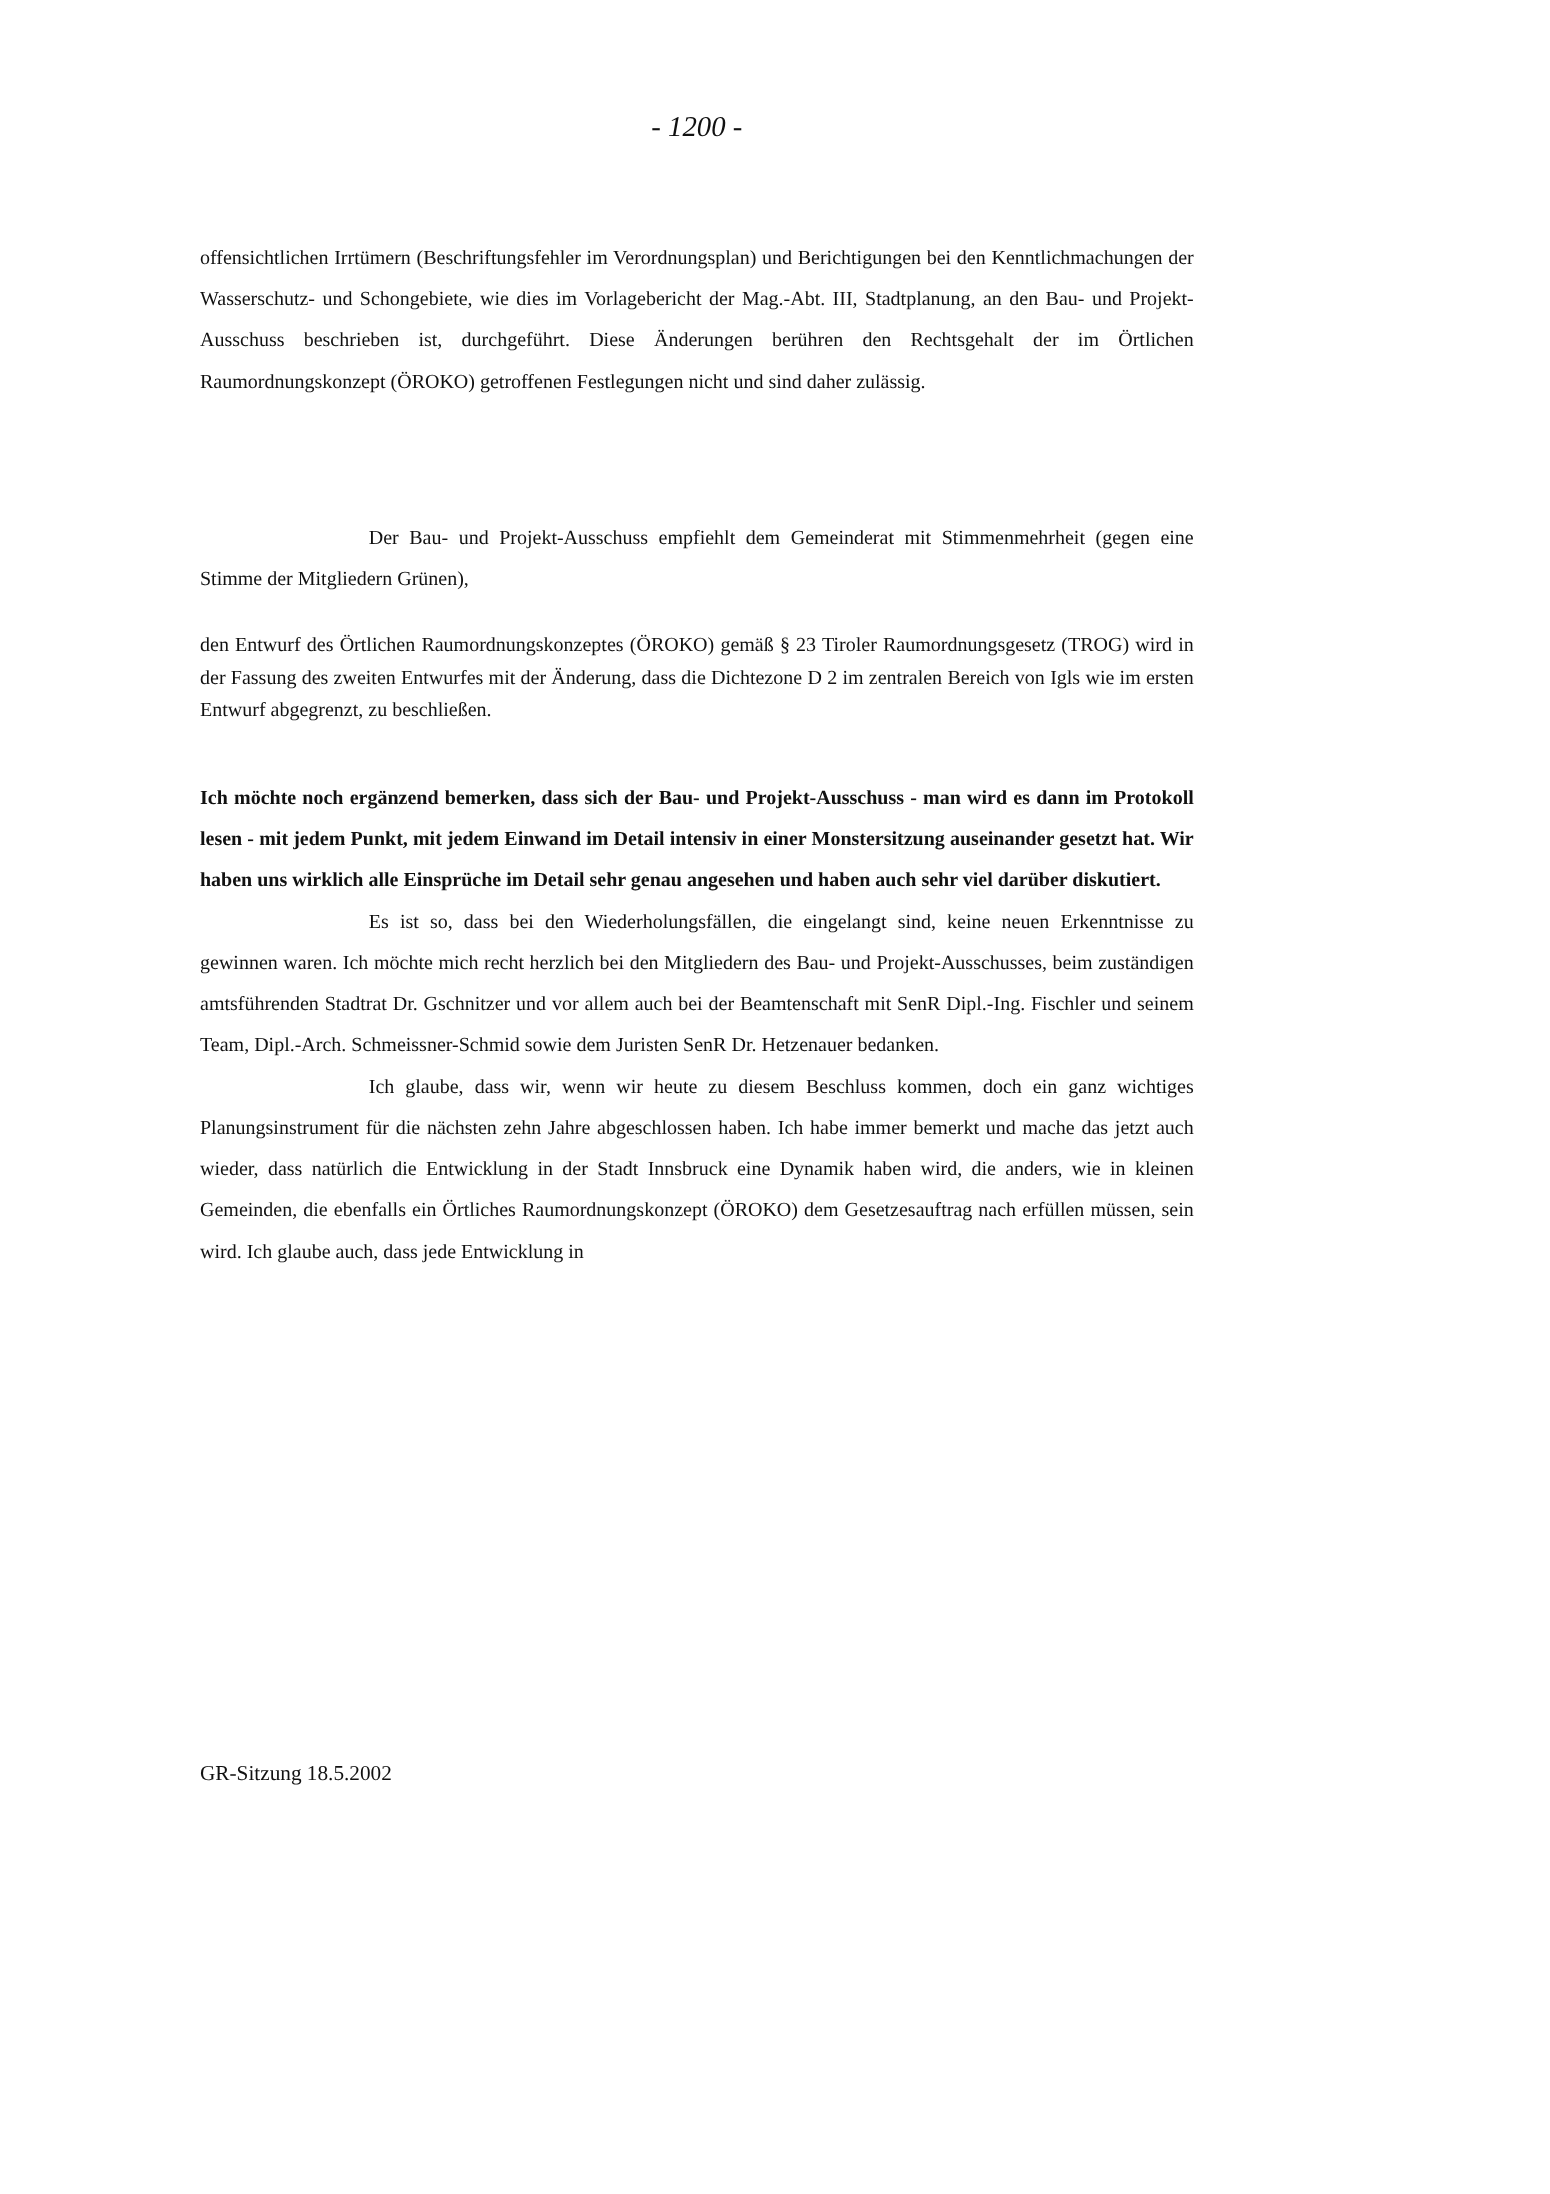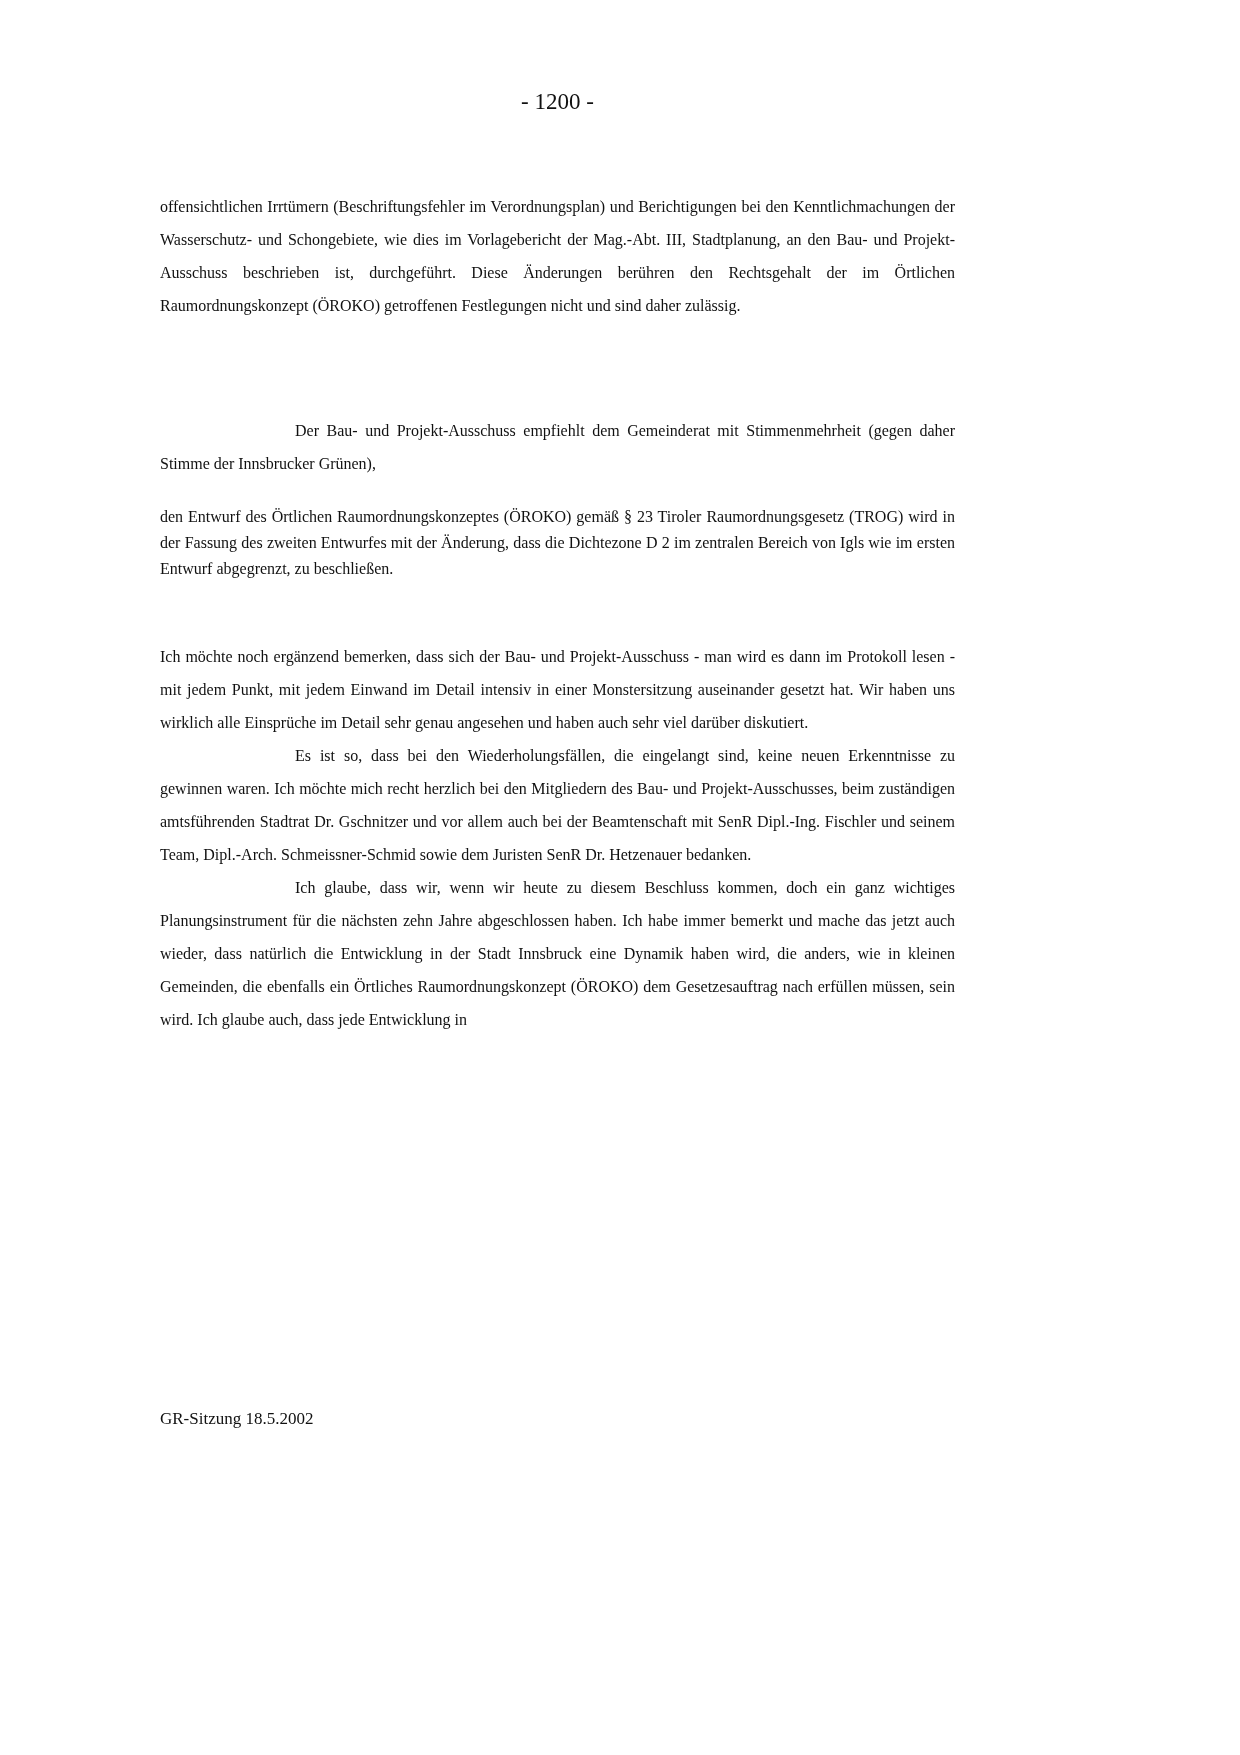--- a/index.html
+++ b/index.html
@@ -17,57 +17,58 @@
     font-family: "Liberation Serif", "DejaVu Serif", serif;
     box-sizing: border-box;
     padding: 85px 285px 0 160px;
     overflow: hidden;
   }
   .page-number {
     text-align: center;
     font-size: 23px;
     line-height: 33px;
     margin-bottom: 72px;
+    font-style: italic;
   }
   .para {
     margin: 0;
     font-size: 16px;
     line-height: 33px;
     text-align: justify;
     hyphens: none;
   }
   .para.tight {
     line-height: 26px;
   }
   .para.indent {
     text-indent: 135px;
   }
   .gap-xl { margin-top: 92px; }
-  .gap-md { margin-top: 58px; }
+  .gap-md { margin-top: 40px; font-weight: bold; }
   .gap-sm { margin-top: 24px; }
   .page-footer {
     position: absolute;
     left: 160px;
     top: 1408px;
     font-size: 17px;
     line-height: 22px;
   }
 </style>
 </head>
 <body>
 
 <div class="page">
 
   <div class="page-number">- 1200 -</div>
 
   <div class="content">
 
     <p class="para">offensichtlichen Irrtümern (Beschriftungsfehler im Verordnungsplan) und Berichtigungen bei den Kenntlichmachungen der Wasserschutz- und Schongebiete, wie dies im Vorlagebericht der Mag.-Abt. III, Stadtplanung, an den Bau- und Projekt-Ausschuss beschrieben ist, durchgeführt. Diese Änderungen berühren den Rechtsgehalt der im Örtlichen Raumordnungskonzept (ÖROKO) getroffenen Festlegungen nicht und sind daher zulässig.</p>
 
-    <p class="para indent gap-xl">Der Bau- und Projekt-Ausschuss empfiehlt dem Gemeinderat mit Stimmenmehrheit (gegen daher Stimme der Innsbrucker Grünen),</p>
+    <p class="para indent gap-xl">Der Bau- und Projekt-Ausschuss empfiehlt dem Gemeinderat mit Stimmenmehrheit (gegen eine Stimme der Mitgliedern Grünen),</p>
 
     <p class="para tight gap-sm">den Entwurf des Örtlichen Raumordnungskonzeptes (ÖROKO) gemäß § 23 Tiroler Raumordnungsgesetz (TROG) wird in der Fassung des zweiten Entwurfes mit der Änderung, dass die Dichtezone D 2 im zentralen Bereich von Igls wie im ersten Entwurf abgegrenzt, zu beschließen.</p>
 
     <p class="para gap-md">Ich möchte noch ergänzend bemerken, dass sich der Bau- und Projekt-Ausschuss - man wird es dann im Protokoll lesen - mit jedem Punkt, mit jedem Einwand im Detail intensiv in einer Monstersitzung auseinander gesetzt hat. Wir haben uns wirklich alle Einsprüche im Detail sehr genau angesehen und haben auch sehr viel darüber diskutiert.</p>
 
     <p class="para indent">Es ist so, dass bei den Wiederholungsfällen, die eingelangt sind, keine neuen Erkenntnisse zu gewinnen waren. Ich möchte mich recht herzlich bei den Mitgliedern des Bau- und Projekt-Ausschusses, beim zuständigen amtsführenden Stadtrat Dr. Gschnitzer und vor allem auch bei der Beamtenschaft mit SenR Dipl.-Ing. Fischler und seinem Team, Dipl.-Arch. Schmeissner-Schmid sowie dem Juristen SenR Dr. Hetzenauer bedanken.</p>
 
     <p class="para indent">Ich glaube, dass wir, wenn wir heute zu diesem Beschluss kommen, doch ein ganz wichtiges Planungsinstrument für die nächsten zehn Jahre abgeschlossen haben. Ich habe immer bemerkt und mache das jetzt auch wieder, dass natürlich die Entwicklung in der Stadt Innsbruck eine Dynamik haben wird, die anders, wie in kleinen Gemeinden, die ebenfalls ein Örtliches Raumordnungskonzept (ÖROKO) dem Gesetzesauftrag nach erfüllen müssen, sein wird. Ich glaube auch, dass jede Entwicklung in</p>
 
   </div>

